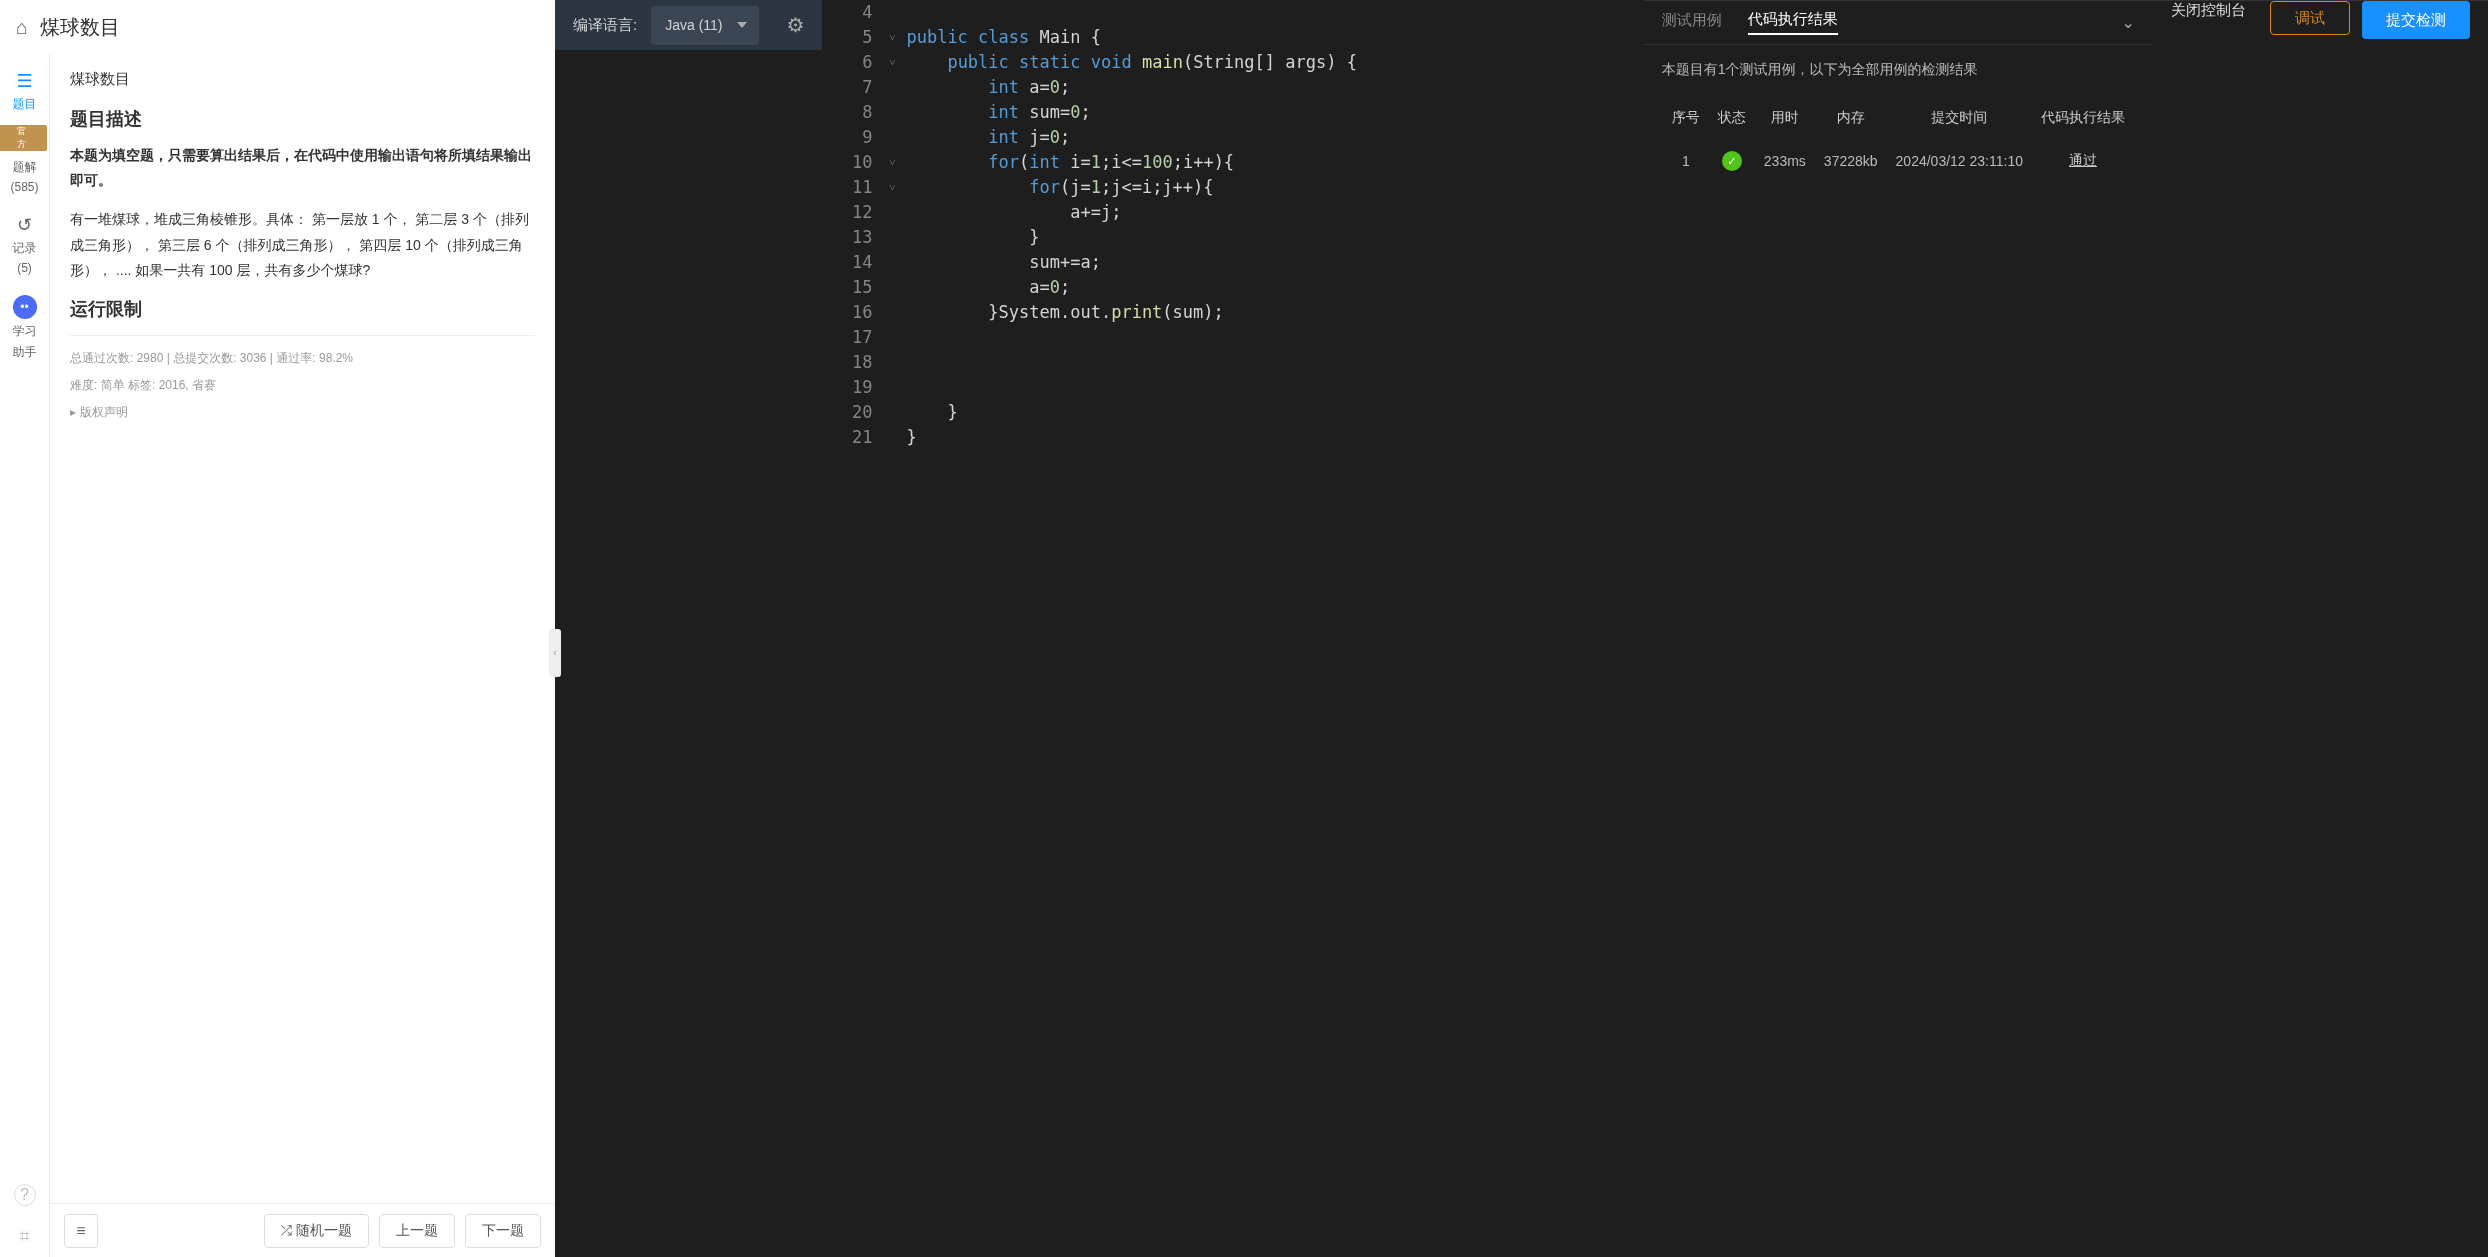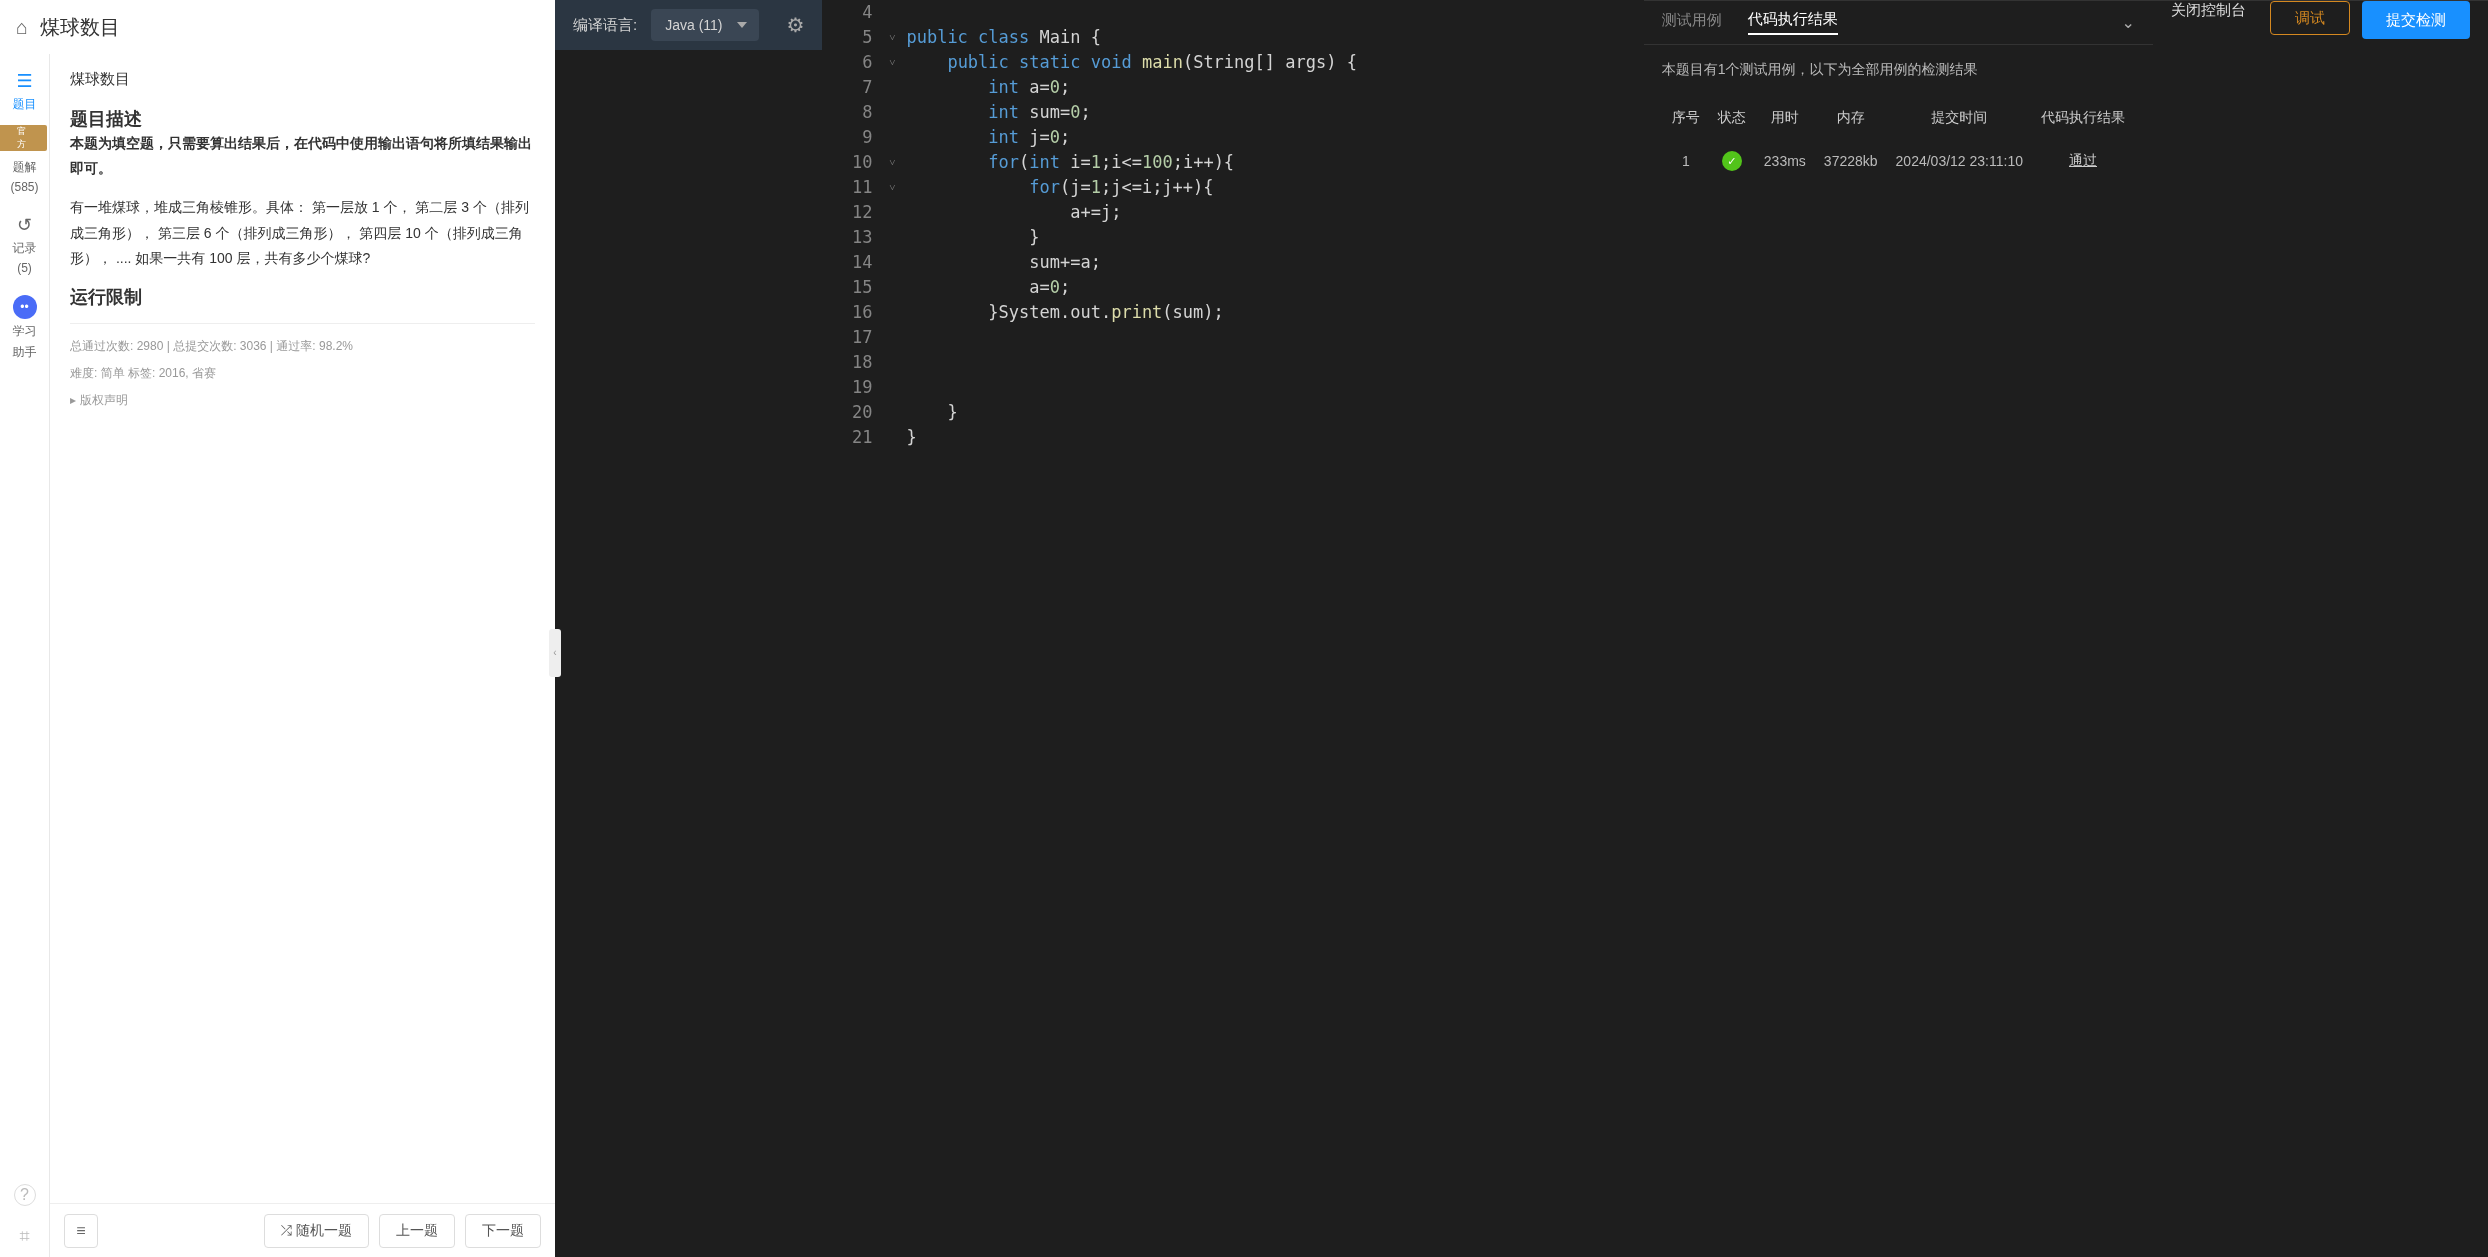--- a/index.html
+++ b/index.html
@@ -14,40 +14,40 @@
 .sidebar-item .badge { position: absolute; top: 2px; right: 2px; background: #c0944e; color: #fff; font-size: 9px; padding: 0 21px; border-radius: 2px; }
 .sidebar-bottom { margin-top: auto; margin-bottom: 10px; display:flex; flex-direction:column; align-items:center; gap:20px; }
 
 
 .left-panel { width: 505px; background: #fff; display: flex; flex-direction: column; position: relative; }
 .panel-header { position: absolute; top: 0; left: -50px; height: 54px; width: calc(100% + 50px); display: flex; align-items: center; padding: 0 16px; gap: 12px; background: #fff; z-index: 2; }
 .panel-header .home-icon { font-size: 20px; color: #666; }
 .panel-header .title { font-size: 20px; font-weight: 500; color: #333; }
 .problem-body { padding: 70px 20px 20px 20px; overflow-y: auto; flex: 1; }
 .problem-name { font-size: 15px; color: #333; margin-bottom: 18px; }
-.section-title { font-size: 18px; font-weight: 600; color: #333; margin: 0 0; }
+.section-title { font-size: 18px; font-weight: 600; color: #333; margin: 12px 0; }
 .bold-note { font-size: 14px; font-weight: 700; color: #333; line-height: 1.8; margin-bottom: 14px; }
 .desc-text { font-size: 14px; color: #333; line-height: 1.8; margin-bottom: 14px; }
 .limits { padding-left: 24px; margin-bottom: 18px; }
 .limits li { font-size: 14px; color: #333; line-height: 1.9; }
 .divider { border-top: 1px solid #eee; margin: 14px 0; }
 .stats-line { font-size: 12px; color: #999; margin-bottom: 10px; }
 .meta-line { font-size: 12px; color: #999; margin-bottom: 10px; }
 .copyright { font-size: 12px; color: #999; display: flex; align-items: center; gap: 4px; cursor: pointer; }
 
 .left-footer { height: 54px; border-top: 1px solid #eee; display: flex; align-items: center; padding: 0 14px; gap: 10px; }
 .footer-icon-btn { width: 34px; height: 34px; border: 1px solid #ddd; border-radius: 4px; display:flex; align-items:center; justify-content:center; cursor:pointer; color:#666; }
 .footer-spacer { flex: 1; }
 .footer-btn { height: 34px; padding: 0 16px; border: 1px solid #ddd; border-radius: 4px; background: #fff; font-size: 14px; color: #555; cursor: pointer; display:flex; align-items:center; gap:4px; }
 
 
 .right-panel { flex: 1; background: #1e1e1e; display: flex; flex-direction: row; min-width: 0; }
 .editor-header { height: 50px; background: #2b3642; display: flex; align-items: center; padding: 0 18px; gap: 14px; }
 .editor-header .lang-label { color: #d4d4d4; font-size: 15px; }
-.lang-select { background: #3a4654; color: #d4d4d4; border: none; border-radius: 4px; height: 32px; padding: 0 36px 0 14px; font-size: 14px; position: relative; display:flex; align-items:center; cursor:pointer; }
+.lang-select { background: #3a4654; color: #d4d4d4; border: none; border-radius: 4px; height: 39px; padding: 0 36px 0 14px; font-size: 14px; position: relative; display:flex; align-items:center; cursor:pointer; }
 .lang-select::after { content:''; position:absolute; right:12px; top:50%; width:0; height:0; border-left:5px solid transparent; border-right:5px solid transparent; border-top:6px solid #aaa; transform: translateY(-50%); }
 .editor-header .spacer { flex: 1; }
 .gear-icon { color: #aaa; font-size: 20px; cursor: pointer; }
 
 .code-area { flex: 1; overflow: auto; background: #1e1e1e; font-family: Consolas, Monaco, monospace; font-size: 17px; line-height: 25px; display: flex; }
 .gutter { width: 60px; text-align: right; color: #858585; padding-right: 10px; user-select: none; flex-shrink:0; }
 .gutter .ln { height: 25px; position: relative; }
 .fold-col { width: 20px; flex-shrink: 0; }
 .fold-col .fr { height: 25px; display:flex; align-items:center; justify-content:center; color:#858585; font-size:11px; }
 .code-lines { flex: 1; padding-left: 4px; }

